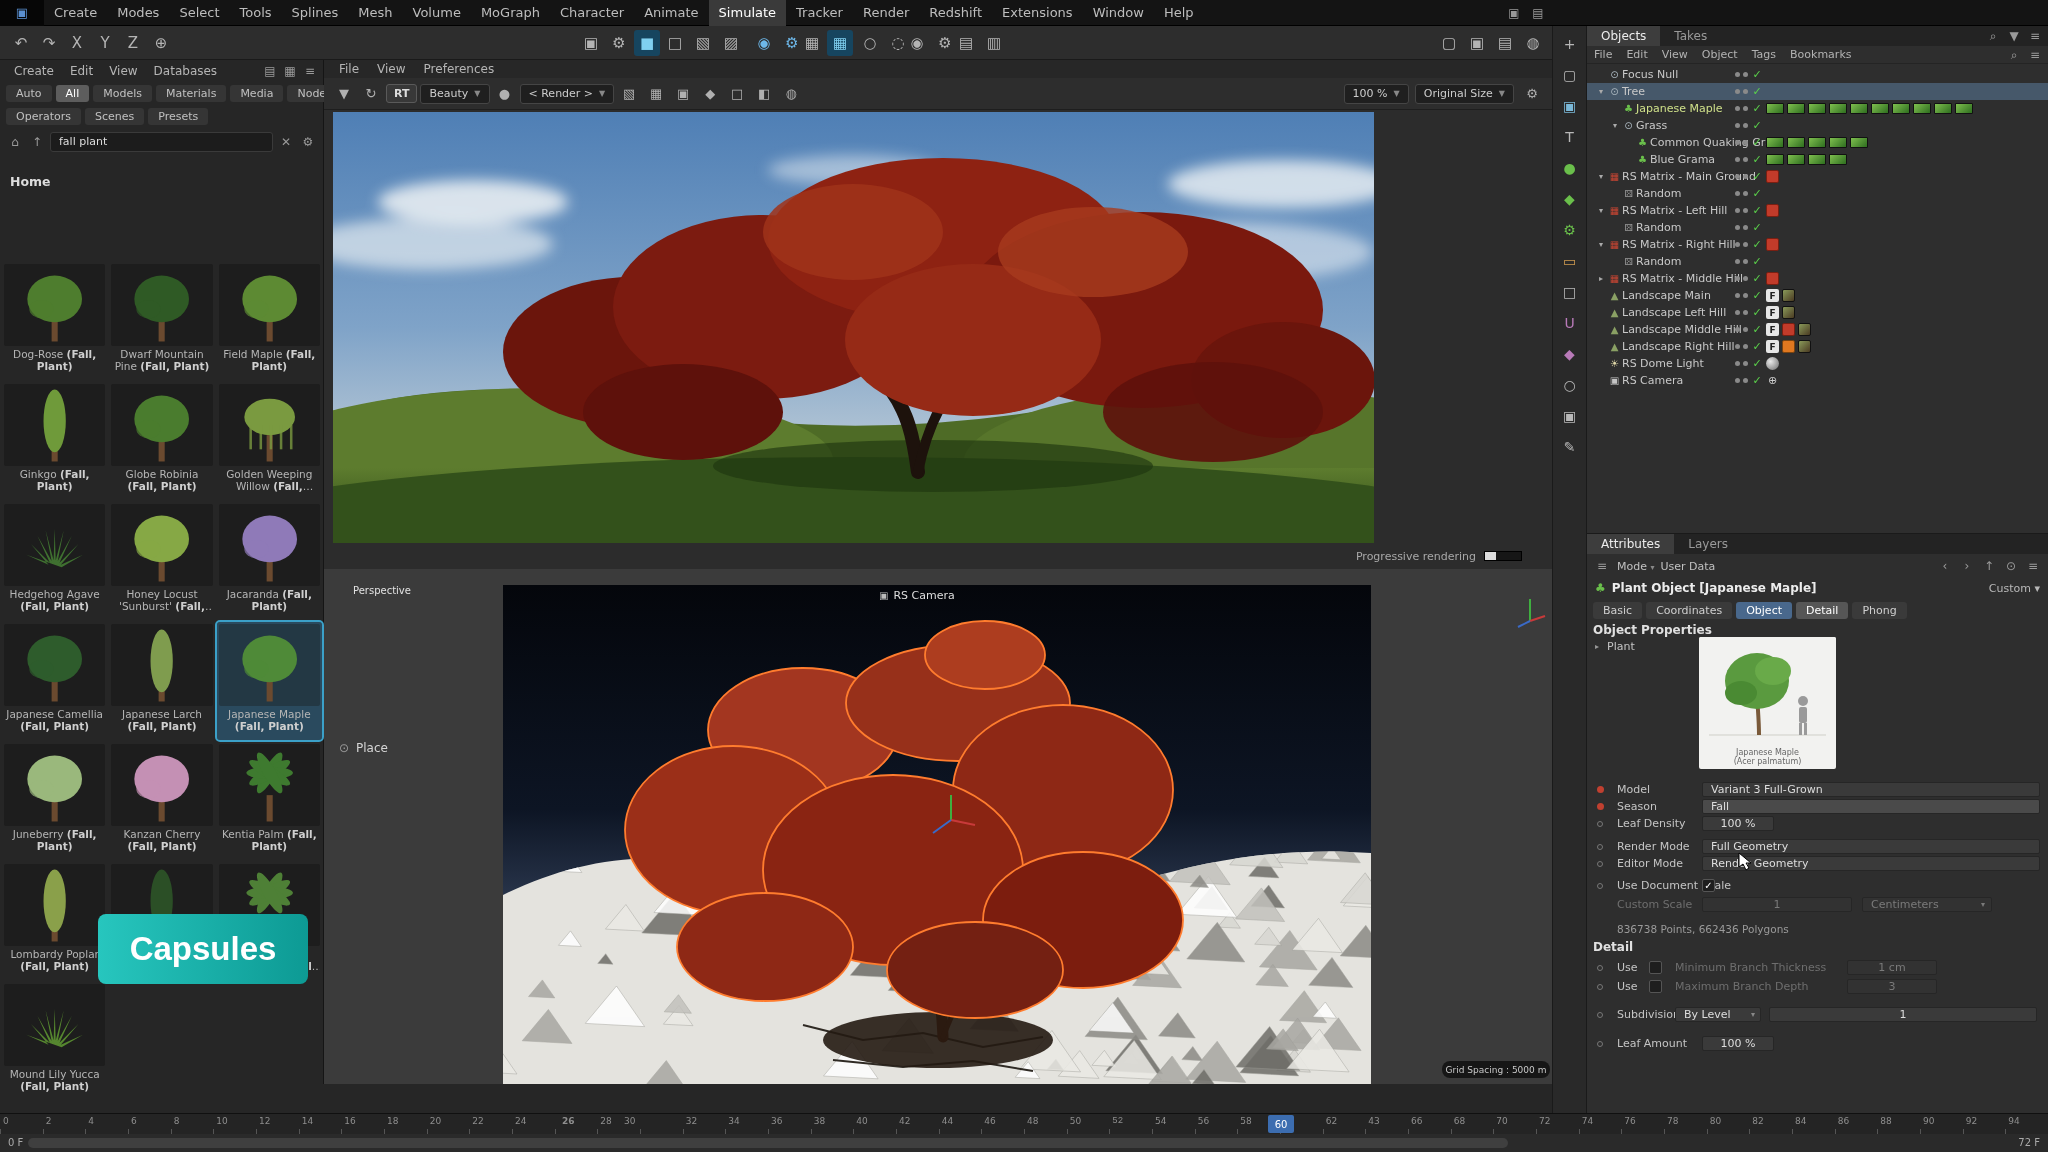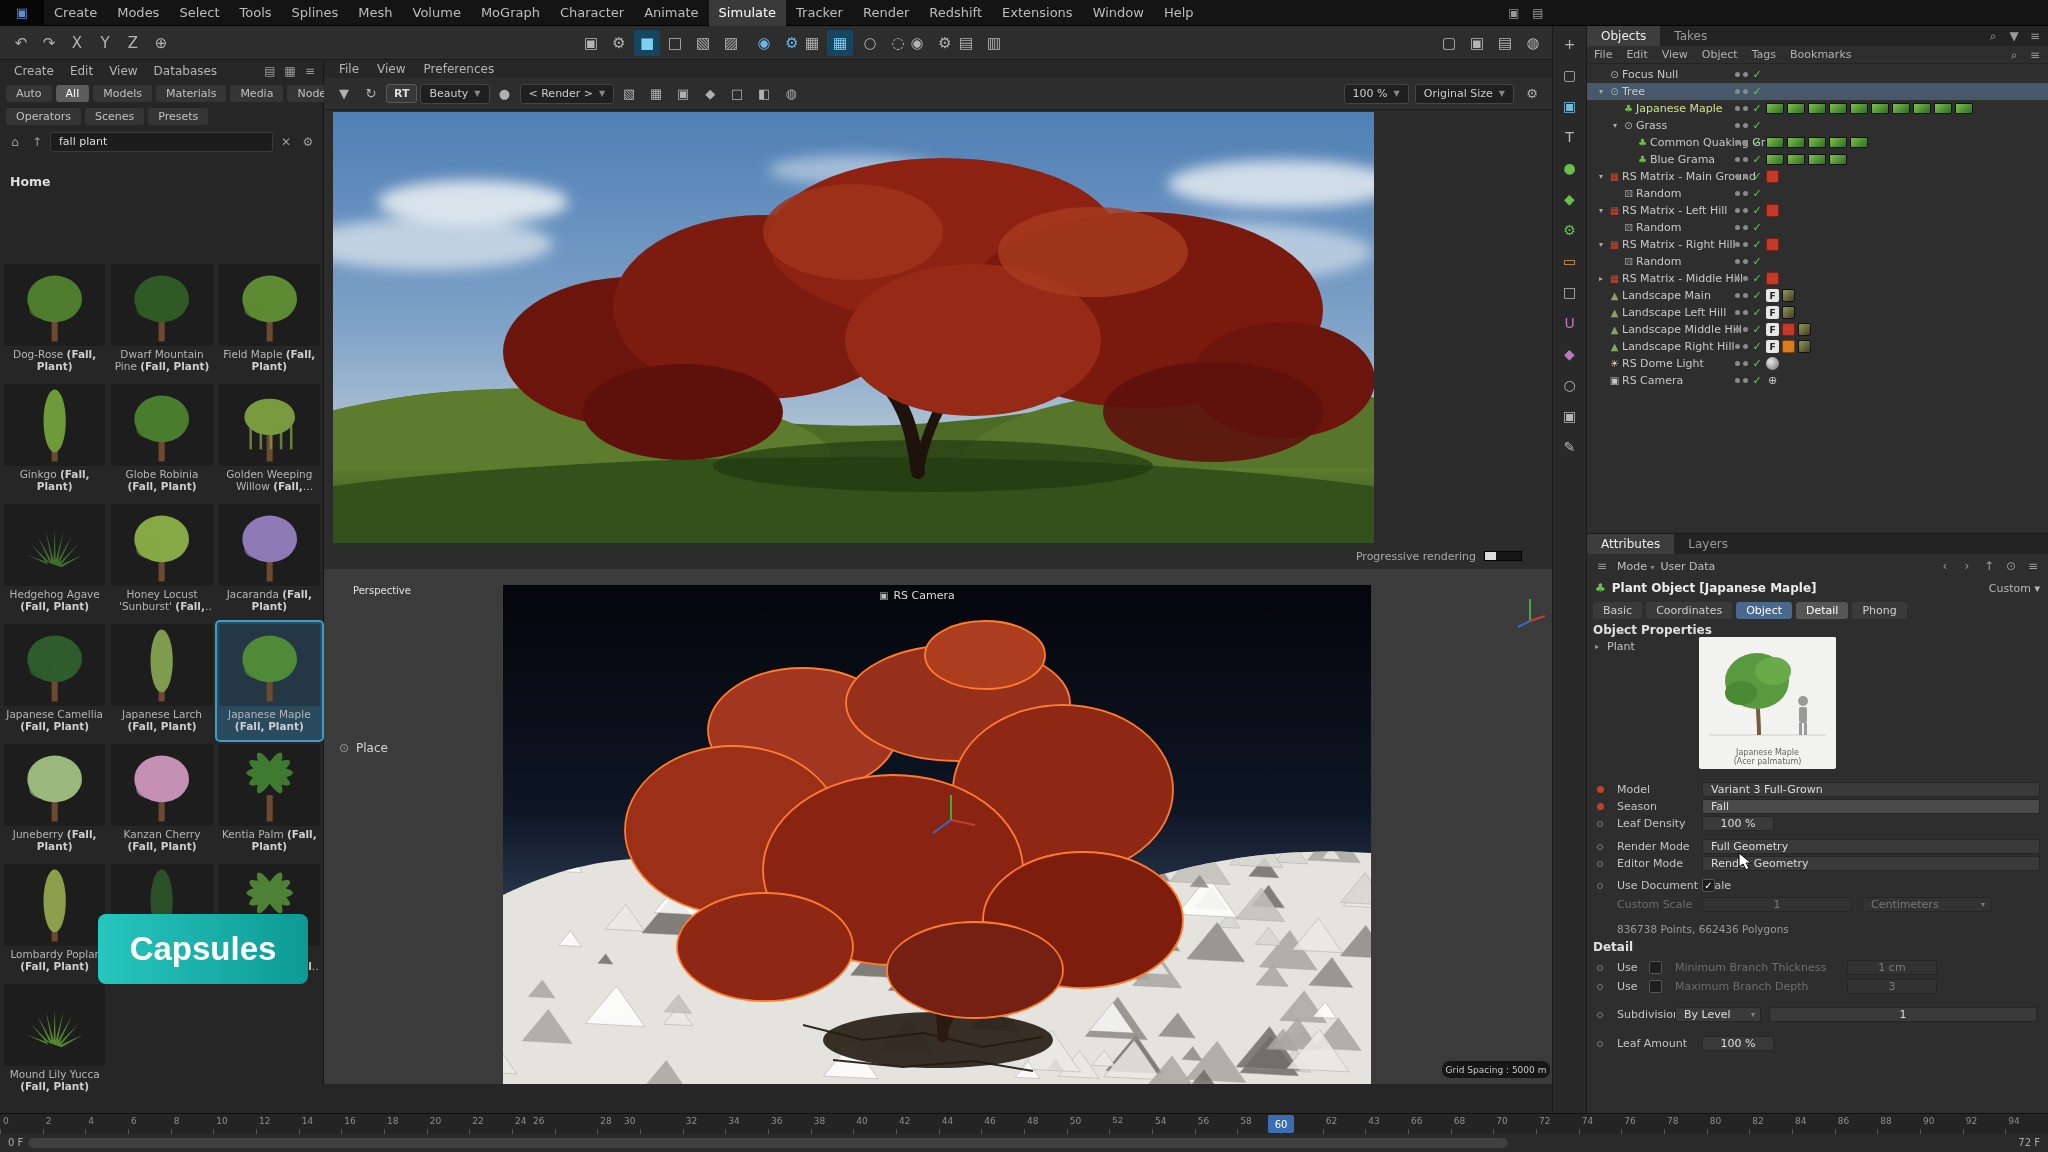--- a/index.html
+++ b/index.html
@@ -1166,21 +1166,21 @@
       <div class="tick" style="left: 344.333px;">16</div>
       <div class="tickline" style="left: 341.333px;"></div>
       <div class="tick" style="left: 387px;">18</div>
       <div class="tickline" style="left: 384px;"></div>
       <div class="tick" style="left: 429.667px;">20</div>
       <div class="tickline" style="left: 426.667px;"></div>
       <div class="tick" style="left: 472.333px;">22</div>
       <div class="tickline" style="left: 469.333px;"></div>
       <div class="tick" style="left: 515px;">24</div>
       <div class="tickline" style="left: 512px;"></div>
-      <div class="tick" style="left: 533px;">26</div>
+      <div class="tick" style="left: 562px; font-weight: bold;">26</div>
       <div class="tickline" style="left: 554.667px;"></div>
       <div class="tick" style="left: 600.333px;">28</div>
       <div class="tickline" style="left: 597.333px;"></div>
       <div class="tick" style="left: 624px;">30</div>
       <div class="tickline" style="left: 640px;"></div>
       <div class="tick" style="left: 685.667px;">32</div>
       <div class="tickline" style="left: 682.667px;"></div>
       <div class="tick" style="left: 728.333px;">34</div>
       <div class="tickline" style="left: 725.333px;"></div>
       <div class="tick" style="left: 771px;">36</div>

